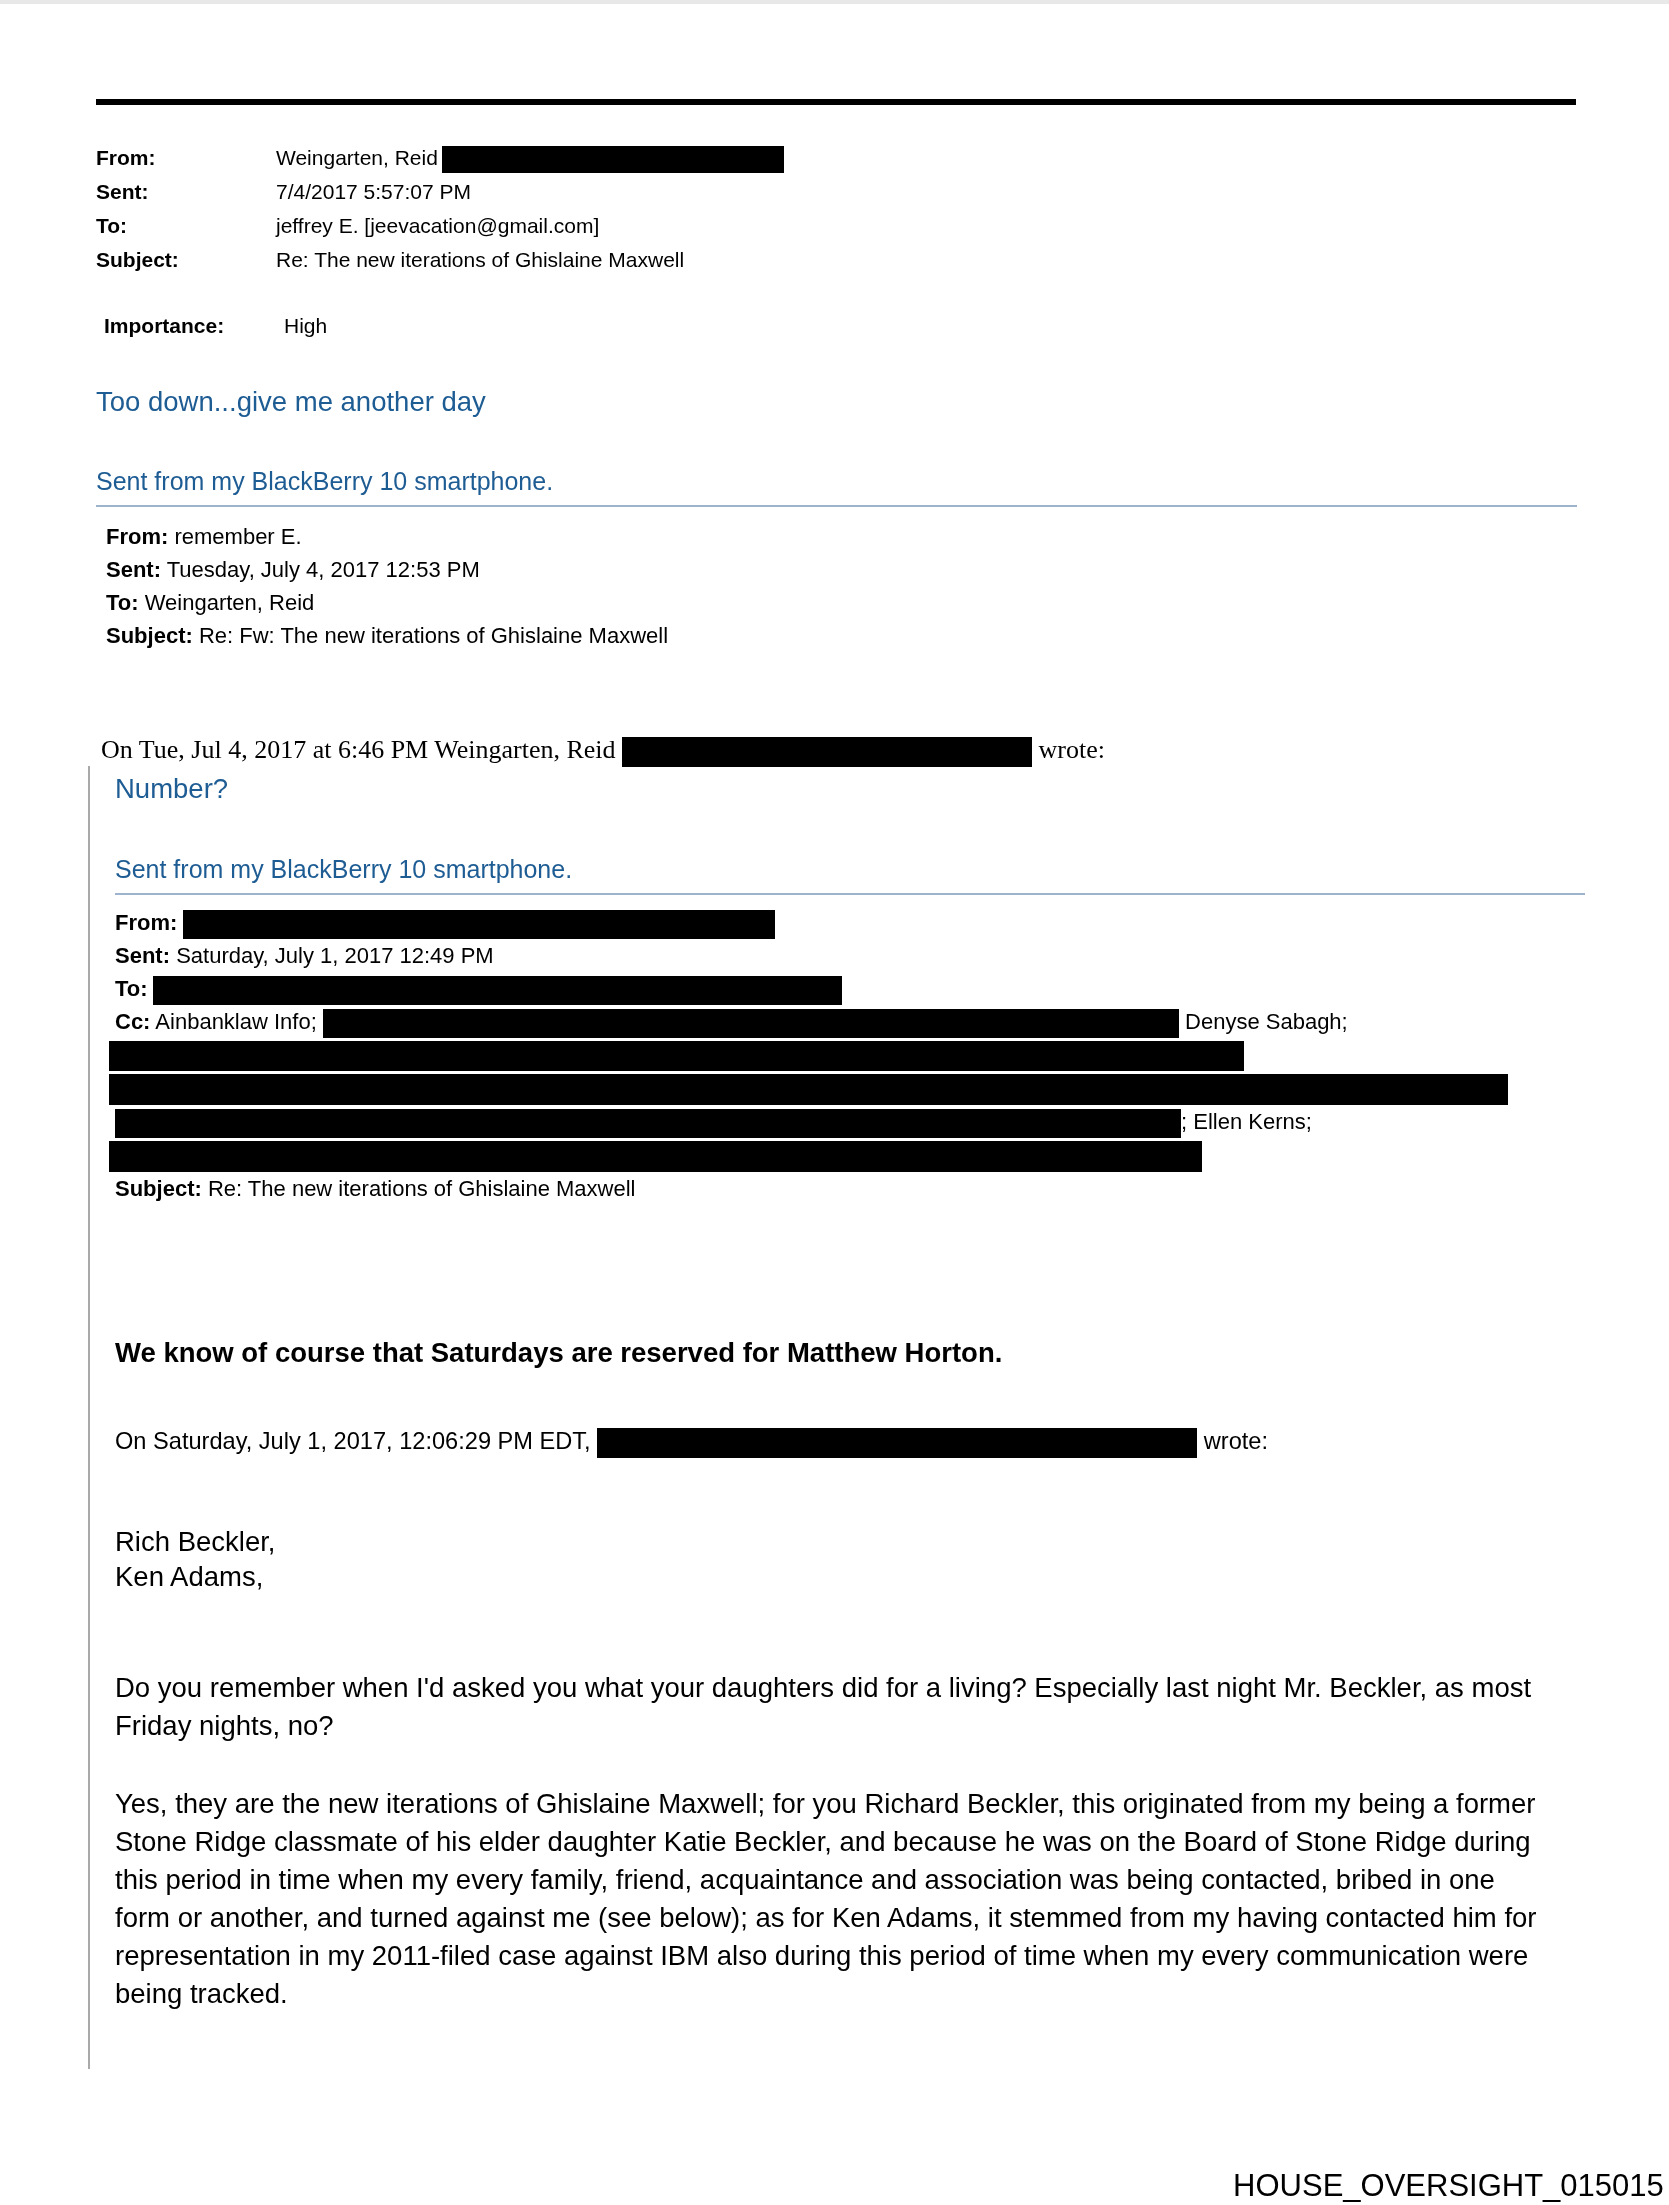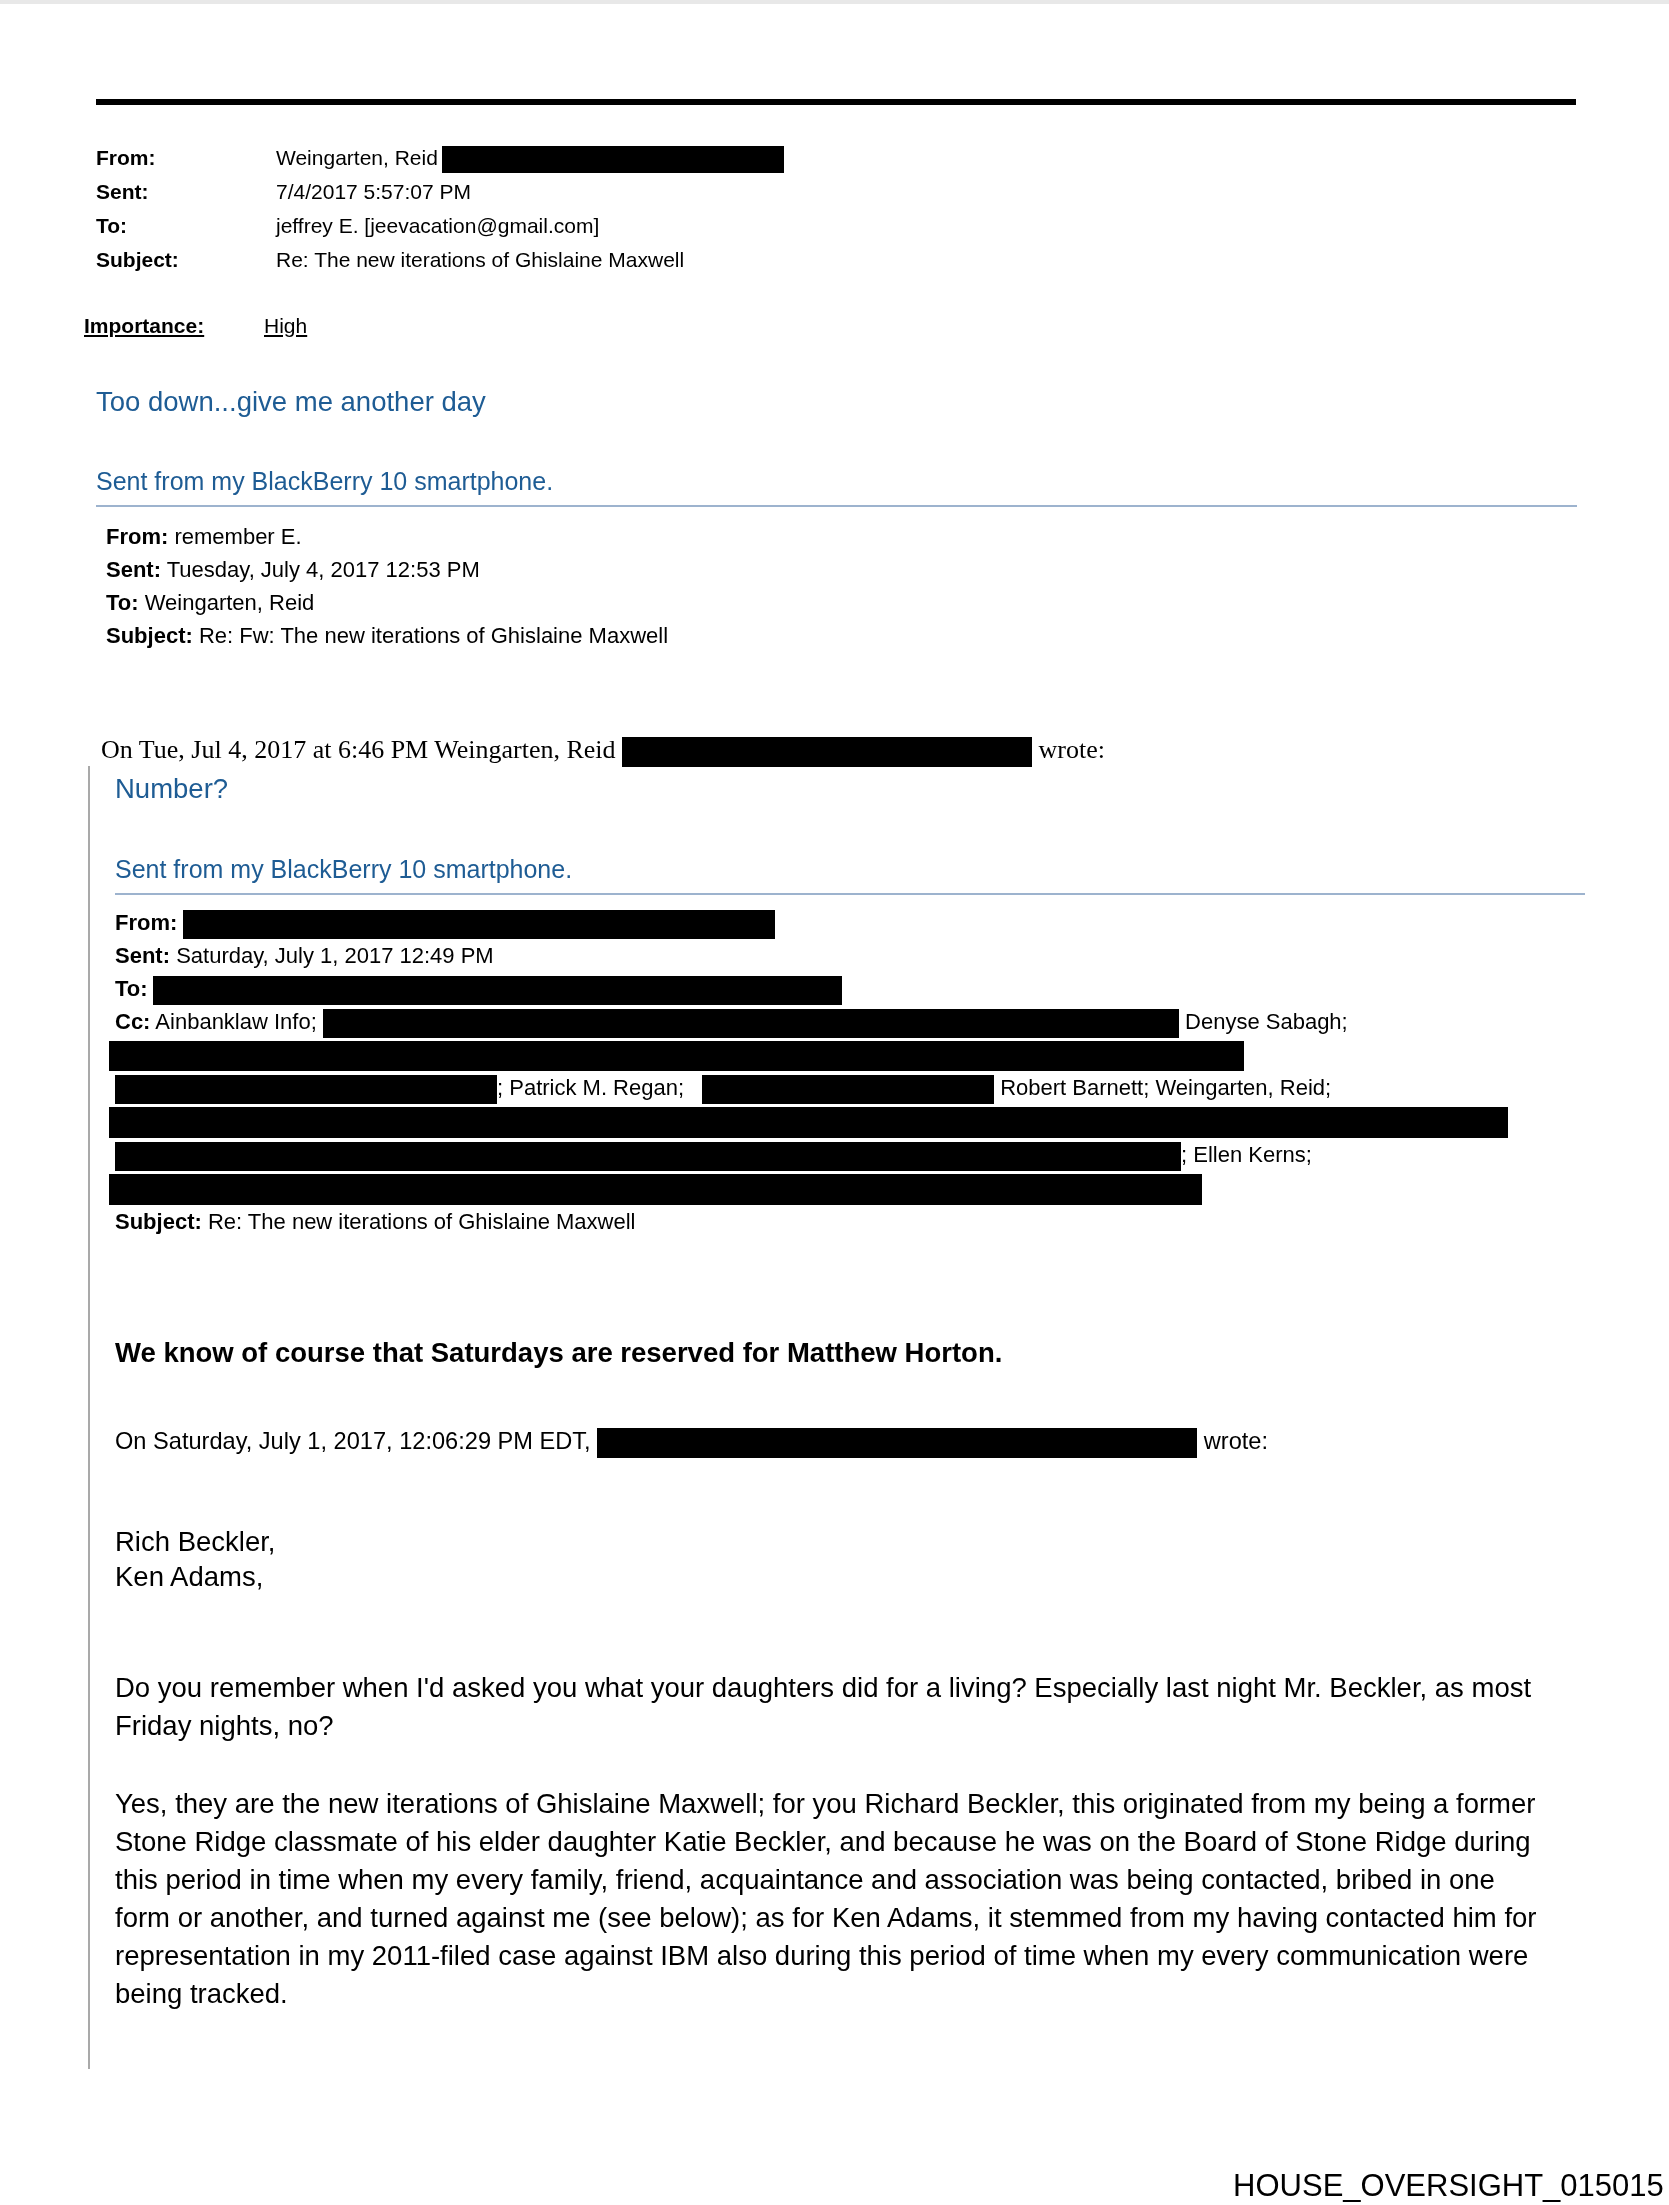--- a/index.html
+++ b/index.html
@@ -53,21 +53,21 @@
       <span>Weingarten, Reid</span><span class="redaction" style="width:342px; height:27.5px; margin-left:3.9px;"></span>
     </span>
     <span class="label">Sent:</span>
     <span>7/4/2017 5:57:07 PM</span>
     <span class="label">To:</span>
     <span>jeffrey E. [jeevacation@gmail.com]</span>
     <span class="label">Subject:</span>
     <span>Re: The new iterations of Ghislaine Maxwell</span>
   </div>
 
-  <div class="abs hdr" style="left:84px; top:305px;text-decoration:underline;">
+  <div class="abs hdr" style="left:104px; top:305px;">
     <span class="label">Importance:</span>
     <span>High</span>
   </div>
 
   <div class="abs reply-body blue" style="left:96px; top:382px;">Too down...give me another day</div>
   <div class="abs reply-sig blue" style="left:96px; top:463px;">Sent from my BlackBerry 10 smartphone.</div>
 
   <div class="abs divider" style="left:96px; top:501px; width:1481px;"></div>
 
   <div class="abs qhdr1" style="left:106px; top:516px;">
@@ -117,25 +117,20 @@
       <div class="line">
         <span class="b">Cc:</span>
         <span>Ainbanklaw Info;</span>
         <span class="redaction" style="width:856px; height:29px;"></span>
         <span>Denyse Sabagh;</span>
       </div>
       <div class="line">
         <span class="redaction" style="width:1135px; height:30px; margin-left:-6.5px;"></span>
       </div>
       <div class="line">
-        <span class="redaction" style="width:382px; height:29px;"></span><span>; Patrick M. Regan;</span>
-        <span class="redaction" style="width:292px; height:29px; margin-left:11.8px;"></span>
-        <span>Robert Barnett; Weingarten, Reid;</span>
-      </div>
-      <div class="line">
         <span class="redaction" style="width:1399px; height:31px; margin-left:-6.5px;"></span>
       </div>
       <div class="line">
         <span class="redaction" style="width:1066px; height:29px;"></span><span>; Ellen Kerns;</span>
       </div>
       <div class="line">
         <span class="redaction" style="width:1093px; height:31px; margin-left:-6.5px;"></span>
       </div>
       <div class="line">
         <span class="b">Subject:</span>

